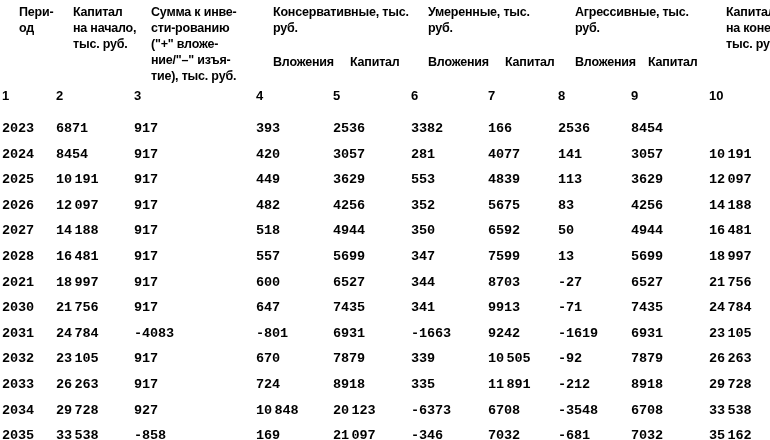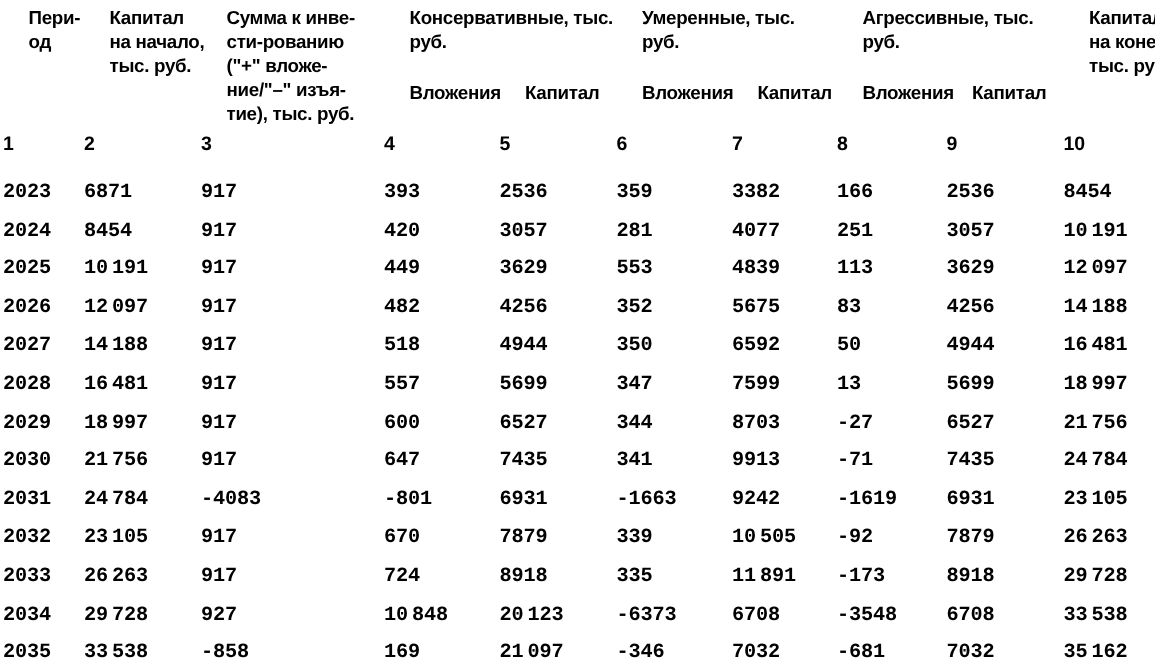--- a/index.html
+++ b/index.html
@@ -127,35 +127,34 @@
     <div class="cell-num">10</div>
   </div>
 
   <div class="body-rows">
       <div class="grid row">
         <div class="cell">2023</div>
         <div class="cell">6871</div>
         <div class="cell">917</div>
         <div class="cell">393</div>
         <div class="cell">2536</div>
-        <div class="cell">359</div>
         <div class="cell">3382</div>
         <div class="cell">166</div>
         <div class="cell">2536</div>
         <div class="cell">8454</div>
       </div>
       <div class="grid row">
         <div class="cell">2024</div>
         <div class="cell">8454</div>
         <div class="cell">917</div>
         <div class="cell">420</div>
         <div class="cell">3057</div>
         <div class="cell">281</div>
         <div class="cell">4077</div>
-        <div class="cell">251</div>
+        <div class="cell">141</div>
         <div class="cell">3057</div>
         <div class="cell">10 191</div>
       </div>
       <div class="grid row">
         <div class="cell">2025</div>
         <div class="cell">10 191</div>
         <div class="cell">917</div>
         <div class="cell">449</div>
         <div class="cell">3629</div>
         <div class="cell">553</div>
@@ -194,21 +193,21 @@
         <div class="cell">917</div>
         <div class="cell">557</div>
         <div class="cell">5699</div>
         <div class="cell">347</div>
         <div class="cell">7599</div>
         <div class="cell">13</div>
         <div class="cell">5699</div>
         <div class="cell">18 997</div>
       </div>
       <div class="grid row">
-        <div class="cell">2029</div>
+        <div class="cell">2021</div>
         <div class="cell">18 997</div>
         <div class="cell">917</div>
         <div class="cell">600</div>
         <div class="cell">6527</div>
         <div class="cell">344</div>
         <div class="cell">8703</div>
         <div class="cell">-27</div>
         <div class="cell">6527</div>
         <div class="cell">21 756</div>
       </div>
@@ -249,21 +248,21 @@
         <div class="cell">26 263</div>
       </div>
       <div class="grid row">
         <div class="cell">2033</div>
         <div class="cell">26 263</div>
         <div class="cell">917</div>
         <div class="cell">724</div>
         <div class="cell">8918</div>
         <div class="cell">335</div>
         <div class="cell">11 891</div>
-        <div class="cell">-173</div>
+        <div class="cell">-212</div>
         <div class="cell">8918</div>
         <div class="cell">29 728</div>
       </div>
       <div class="grid row">
         <div class="cell">2034</div>
         <div class="cell">29 728</div>
         <div class="cell">927</div>
         <div class="cell">10 848</div>
         <div class="cell">20 123</div>
         <div class="cell">-6373</div>

